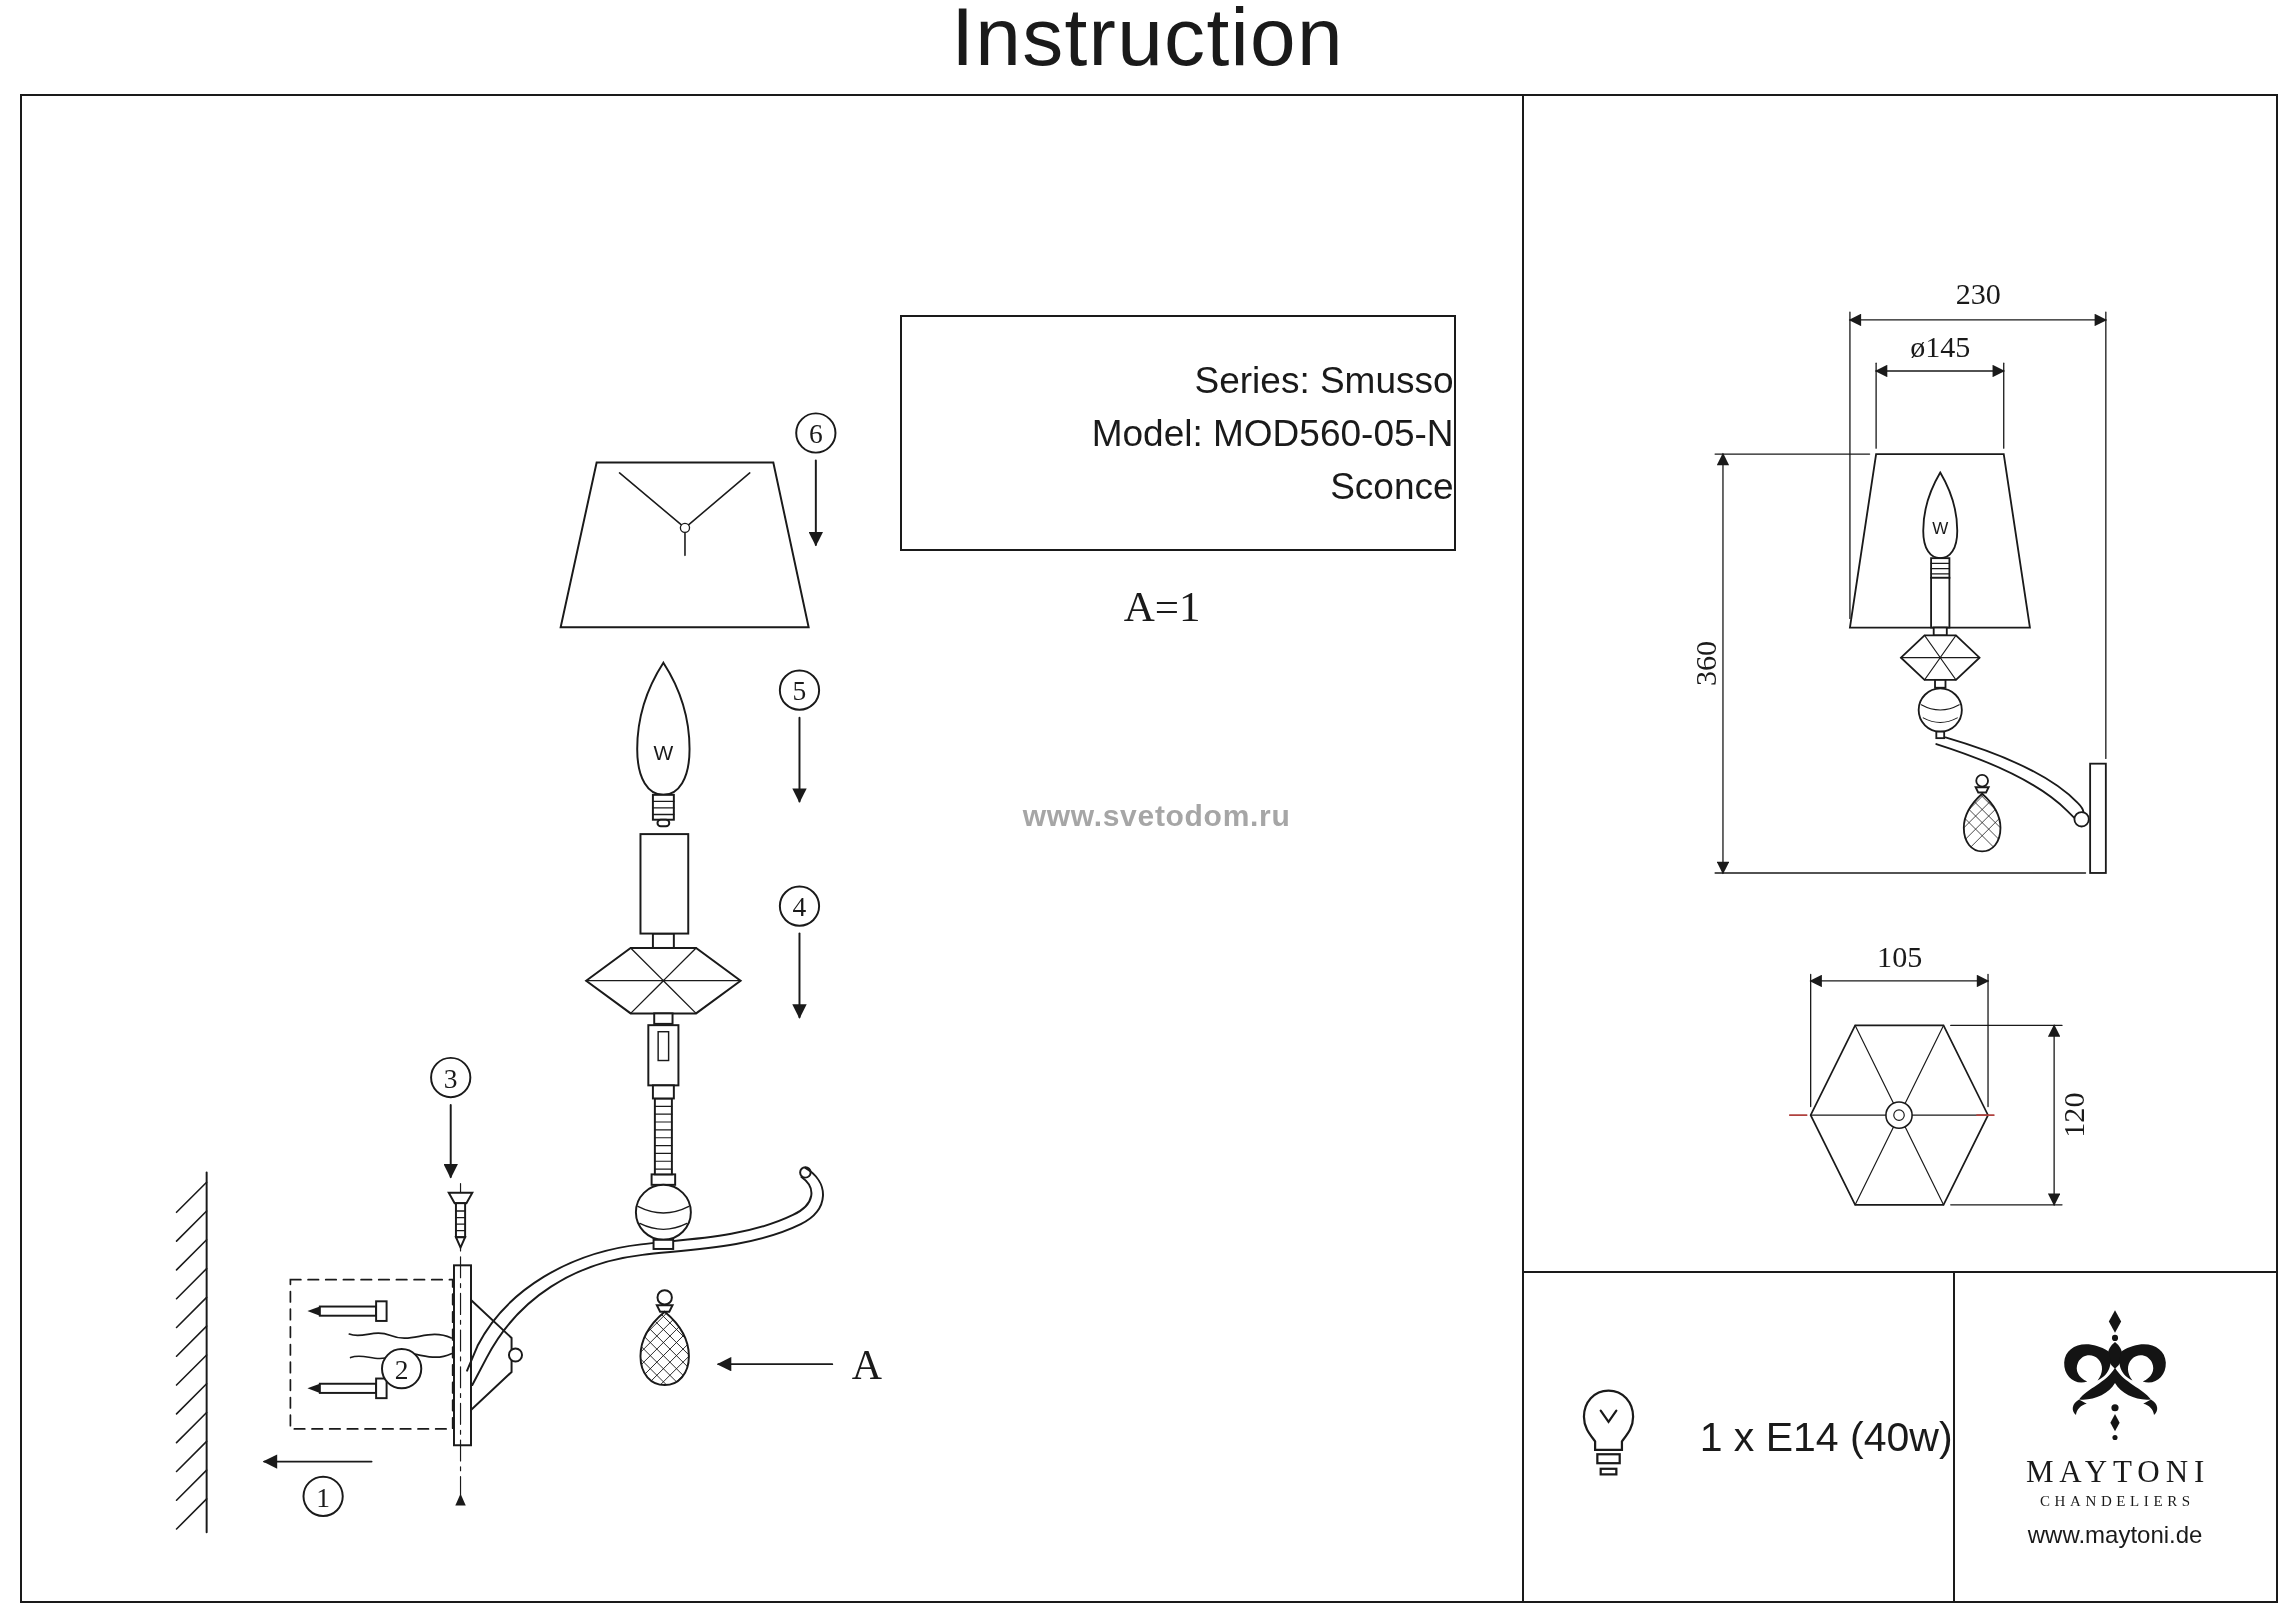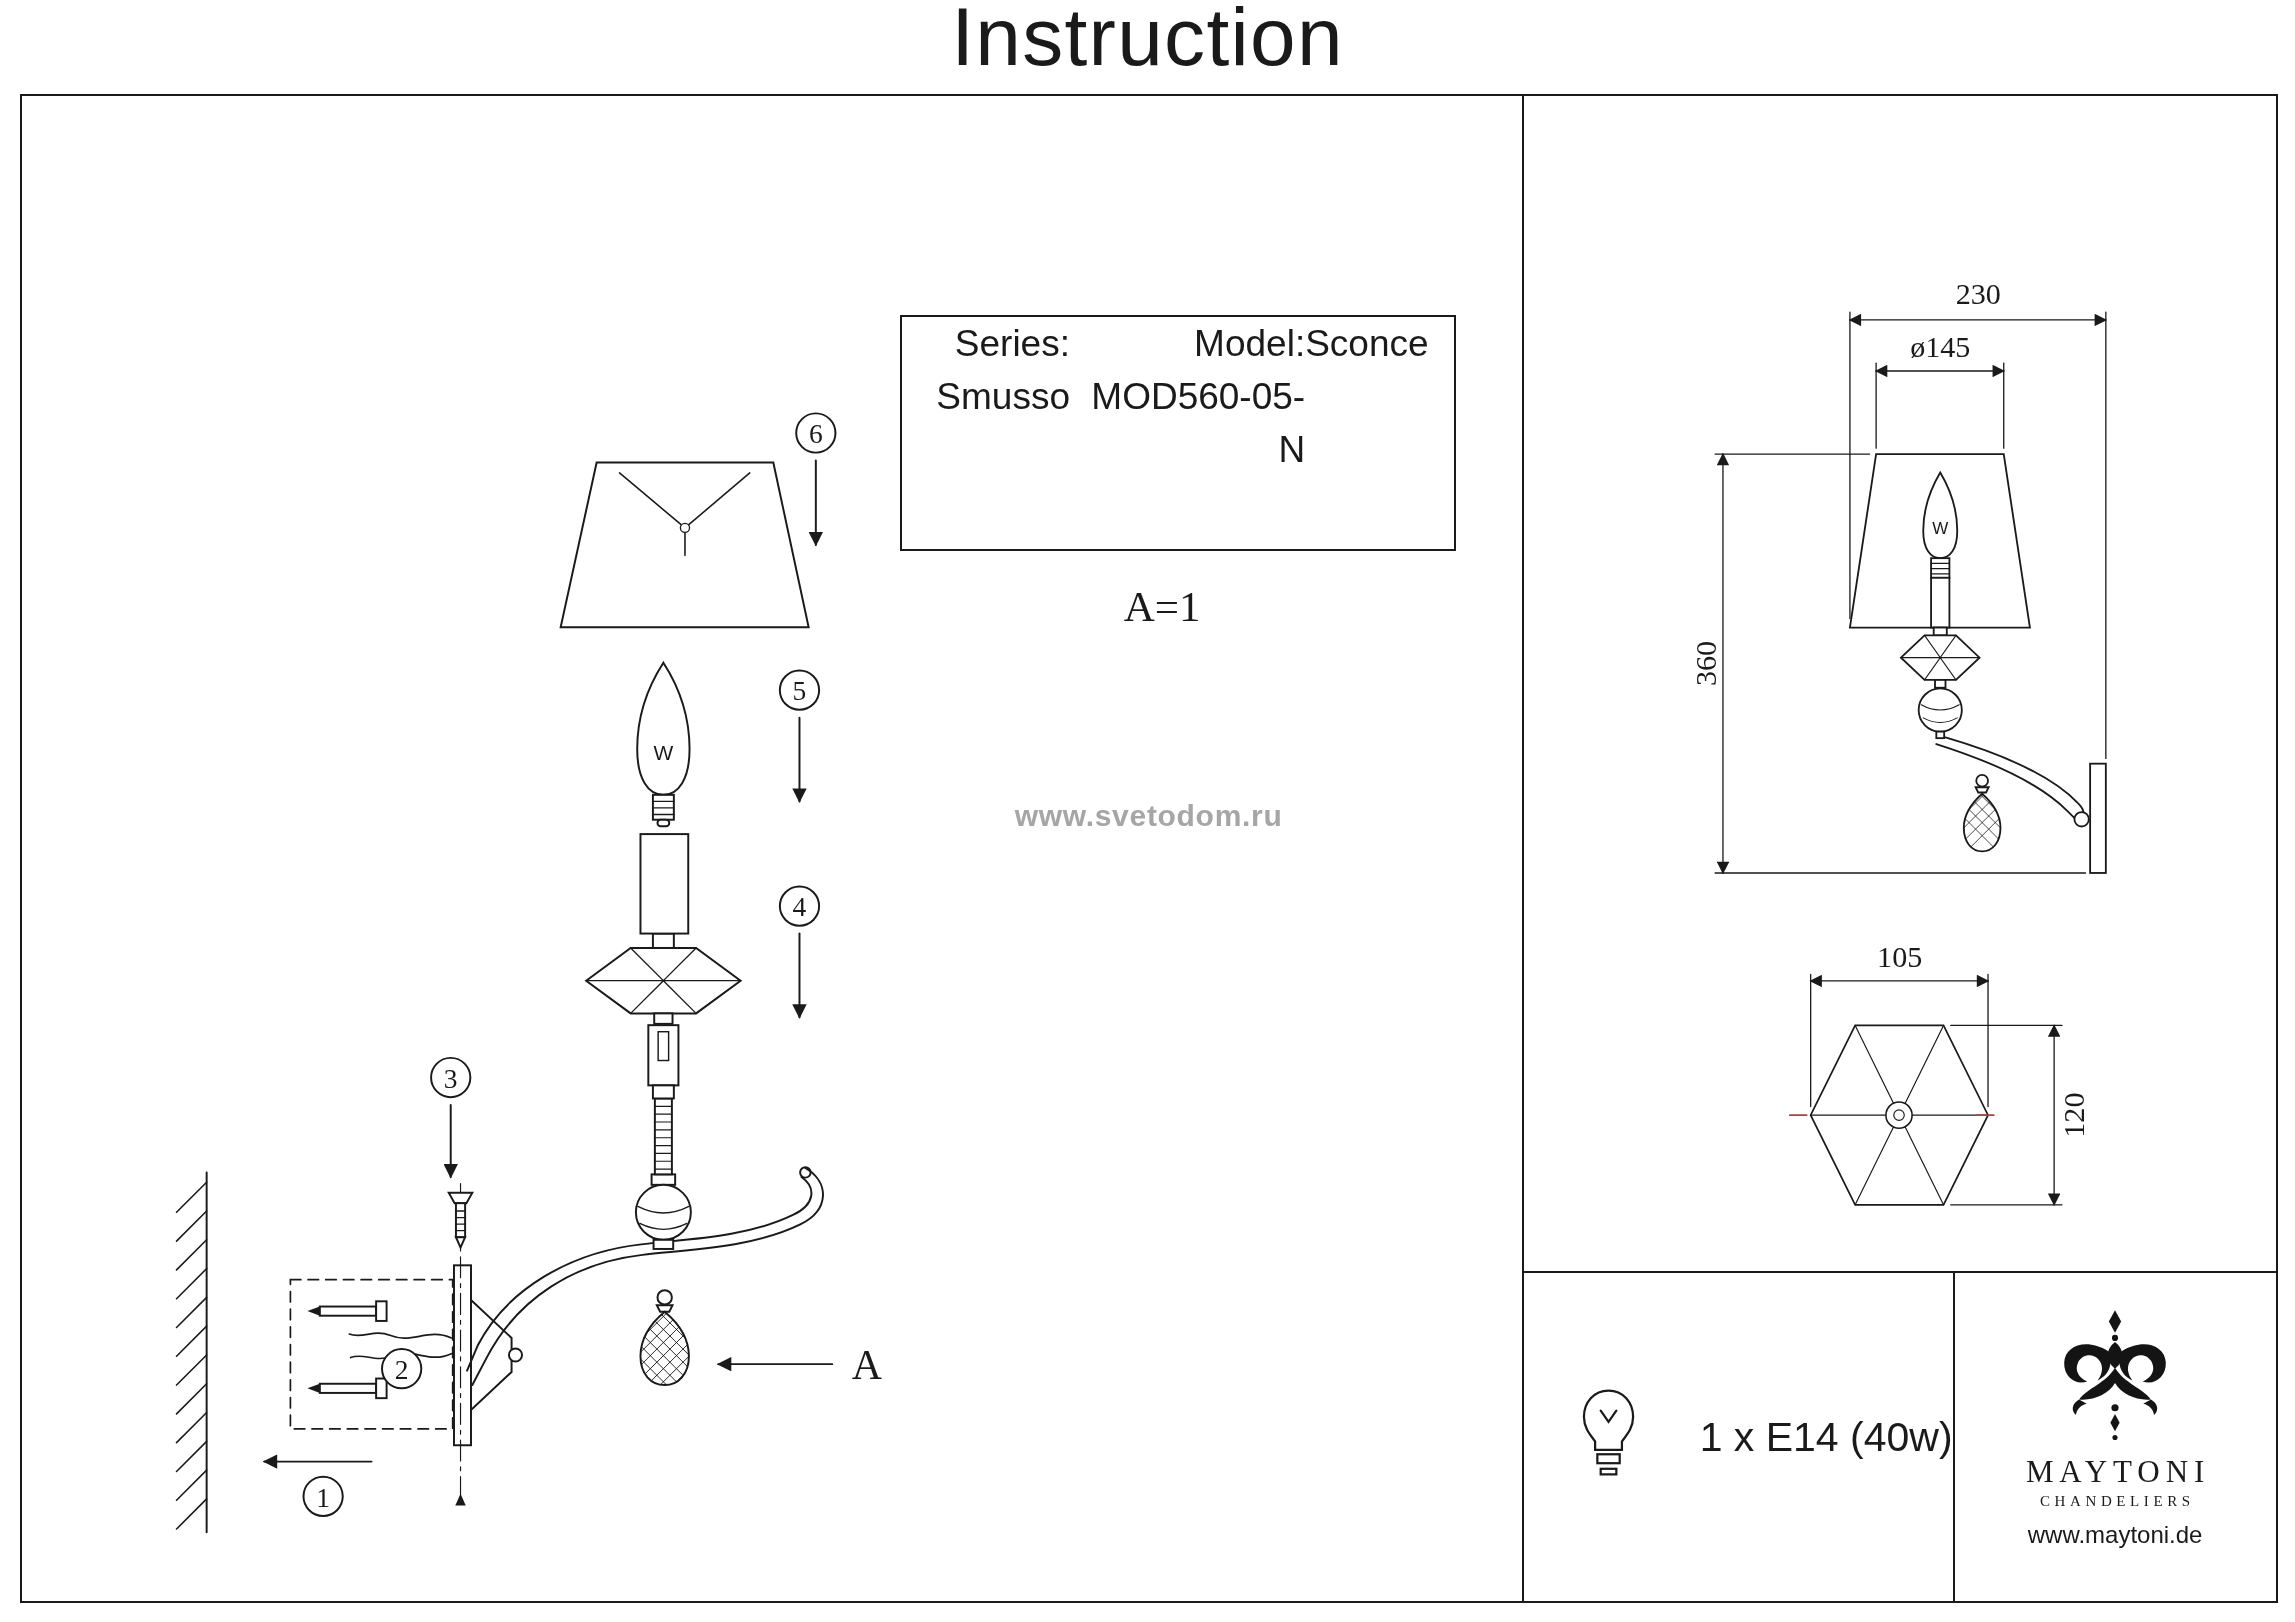--- a/index.html
+++ b/index.html
@@ -1,23 +1,23 @@
 <!DOCTYPE html>
 <html style="font-size:10.5px"><head>
 <meta charset="utf-8">
 <style>
   html,body{margin:0;padding:0;background:#fff;}
   body{width:2295px;height:1623px;position:relative;font-family:"Liberation Sans",sans-serif;color:#1a1a1a;overflow:hidden;}
   .title{position:absolute;top:-10.5px;left:0;width:100%;text-align:center;font-size:82px;font-weight:400;margin:0;letter-spacing:1.3px;}
   .main-box{position:absolute;left:19.6px;top:94px;width:2254px;height:1505px;border:2.6px solid #1a1a1a;background:#fff;}
   .assembly-area{position:absolute;left:0;top:0;width:1500px;height:1505px;}
   #assembly-svg{position:absolute;left:0;top:0;}
-  .info-box{position:absolute;left:878px;top:219px;width:556px;height:236px;border:2.6px solid #1a1a1a;box-sizing:border-box;display:flex;flex-direction:row;justify-content:center;text-align:right;padding-right:25px;font-size:37px;line-height:53px;}
+  .info-box{position:absolute;left:878px;top:219px;width:556px;height:236px;border:2.6px solid #1a1a1a;box-sizing:border-box;display:flex;flex-direction:column;justify-content:center;text-align:right;font-size:37px;line-height:53px;}
   .scale-note{position:absolute;left:878px;top:486px;width:556px;box-sizing:border-box;text-align:center;padding-right:31px;font-family:"Liberation Serif",serif;font-size:43px;}
-  .watermark{position:absolute;left:0;top:703px;width:2254px;text-align:center;color:#a6a6a6;font-size:30px;font-weight:700;letter-spacing:0.7px;}
+  .watermark{position:absolute;left:8px;top:703px;width:2254px;text-align:center;color:#a6a6a6;font-size:30px;font-weight:700;letter-spacing:0.7px;}
   .right-area{position:absolute;left:1500px;top:0;width:754px;height:1505px;border-left:2.6px solid #1a1a1a;box-sizing:border-box;}
   #dims-svg{position:absolute;left:0;top:0;}
   .bottom-row{position:absolute;left:0;top:1175px;width:752px;height:330px;border-top:2.6px solid #1a1a1a;box-sizing:border-box;display:flex;}
   .bulb-cell{width:431px;border-right:2.6px solid #1a1a1a;box-sizing:border-box;display:flex;align-items:center;gap:31px;padding-left:51px;}
   .bulb-spec{font-size:41px;white-space:nowrap;margin-left:27px;}
   .brand-cell{flex:1;display:flex;flex-direction:column;align-items:center;padding-top:34px;}
   .brand-name{font-family:"Liberation Serif",serif;font-size:31px;letter-spacing:5.9px;text-indent:5.9px;margin-top:2.6px;font-weight:500;}
   .brand-sub{font-family:"Liberation Serif",serif;font-size:15px;letter-spacing:4.6px;text-indent:4.6px;margin-top:3.9px;}
   .brand-site{font-size:24px;margin-top:10.5px;}
   svg text{stroke:none;}

